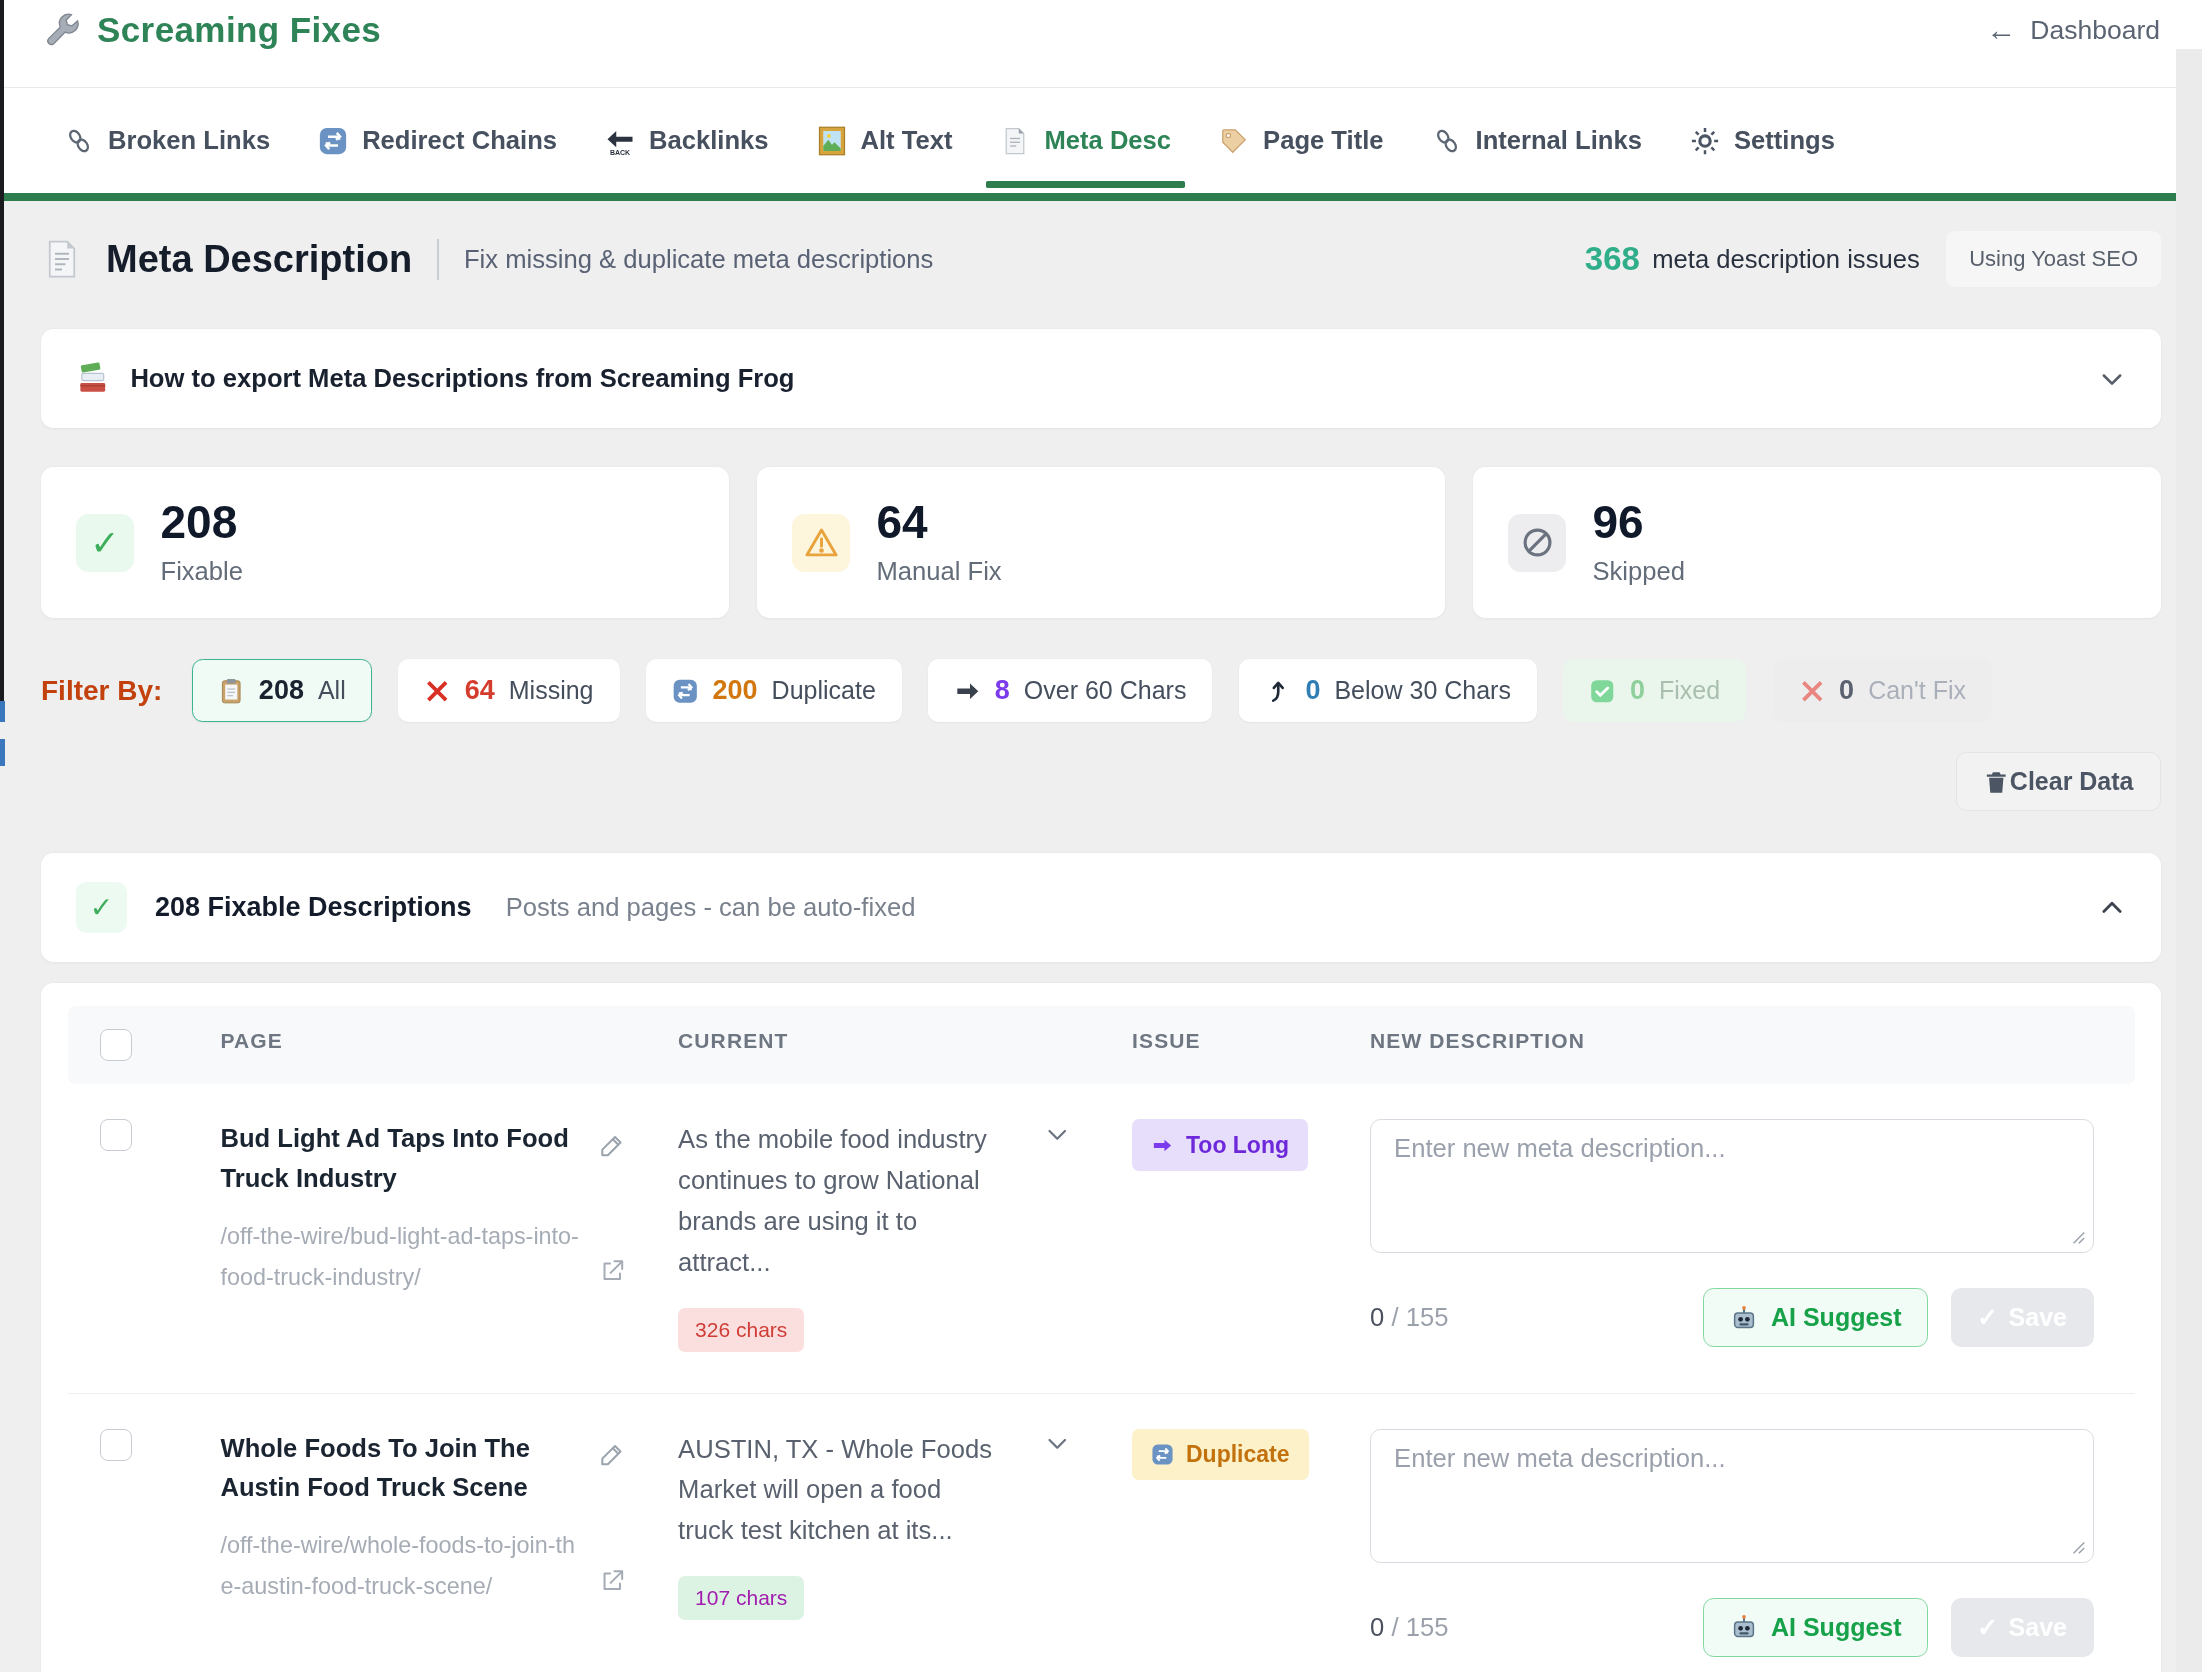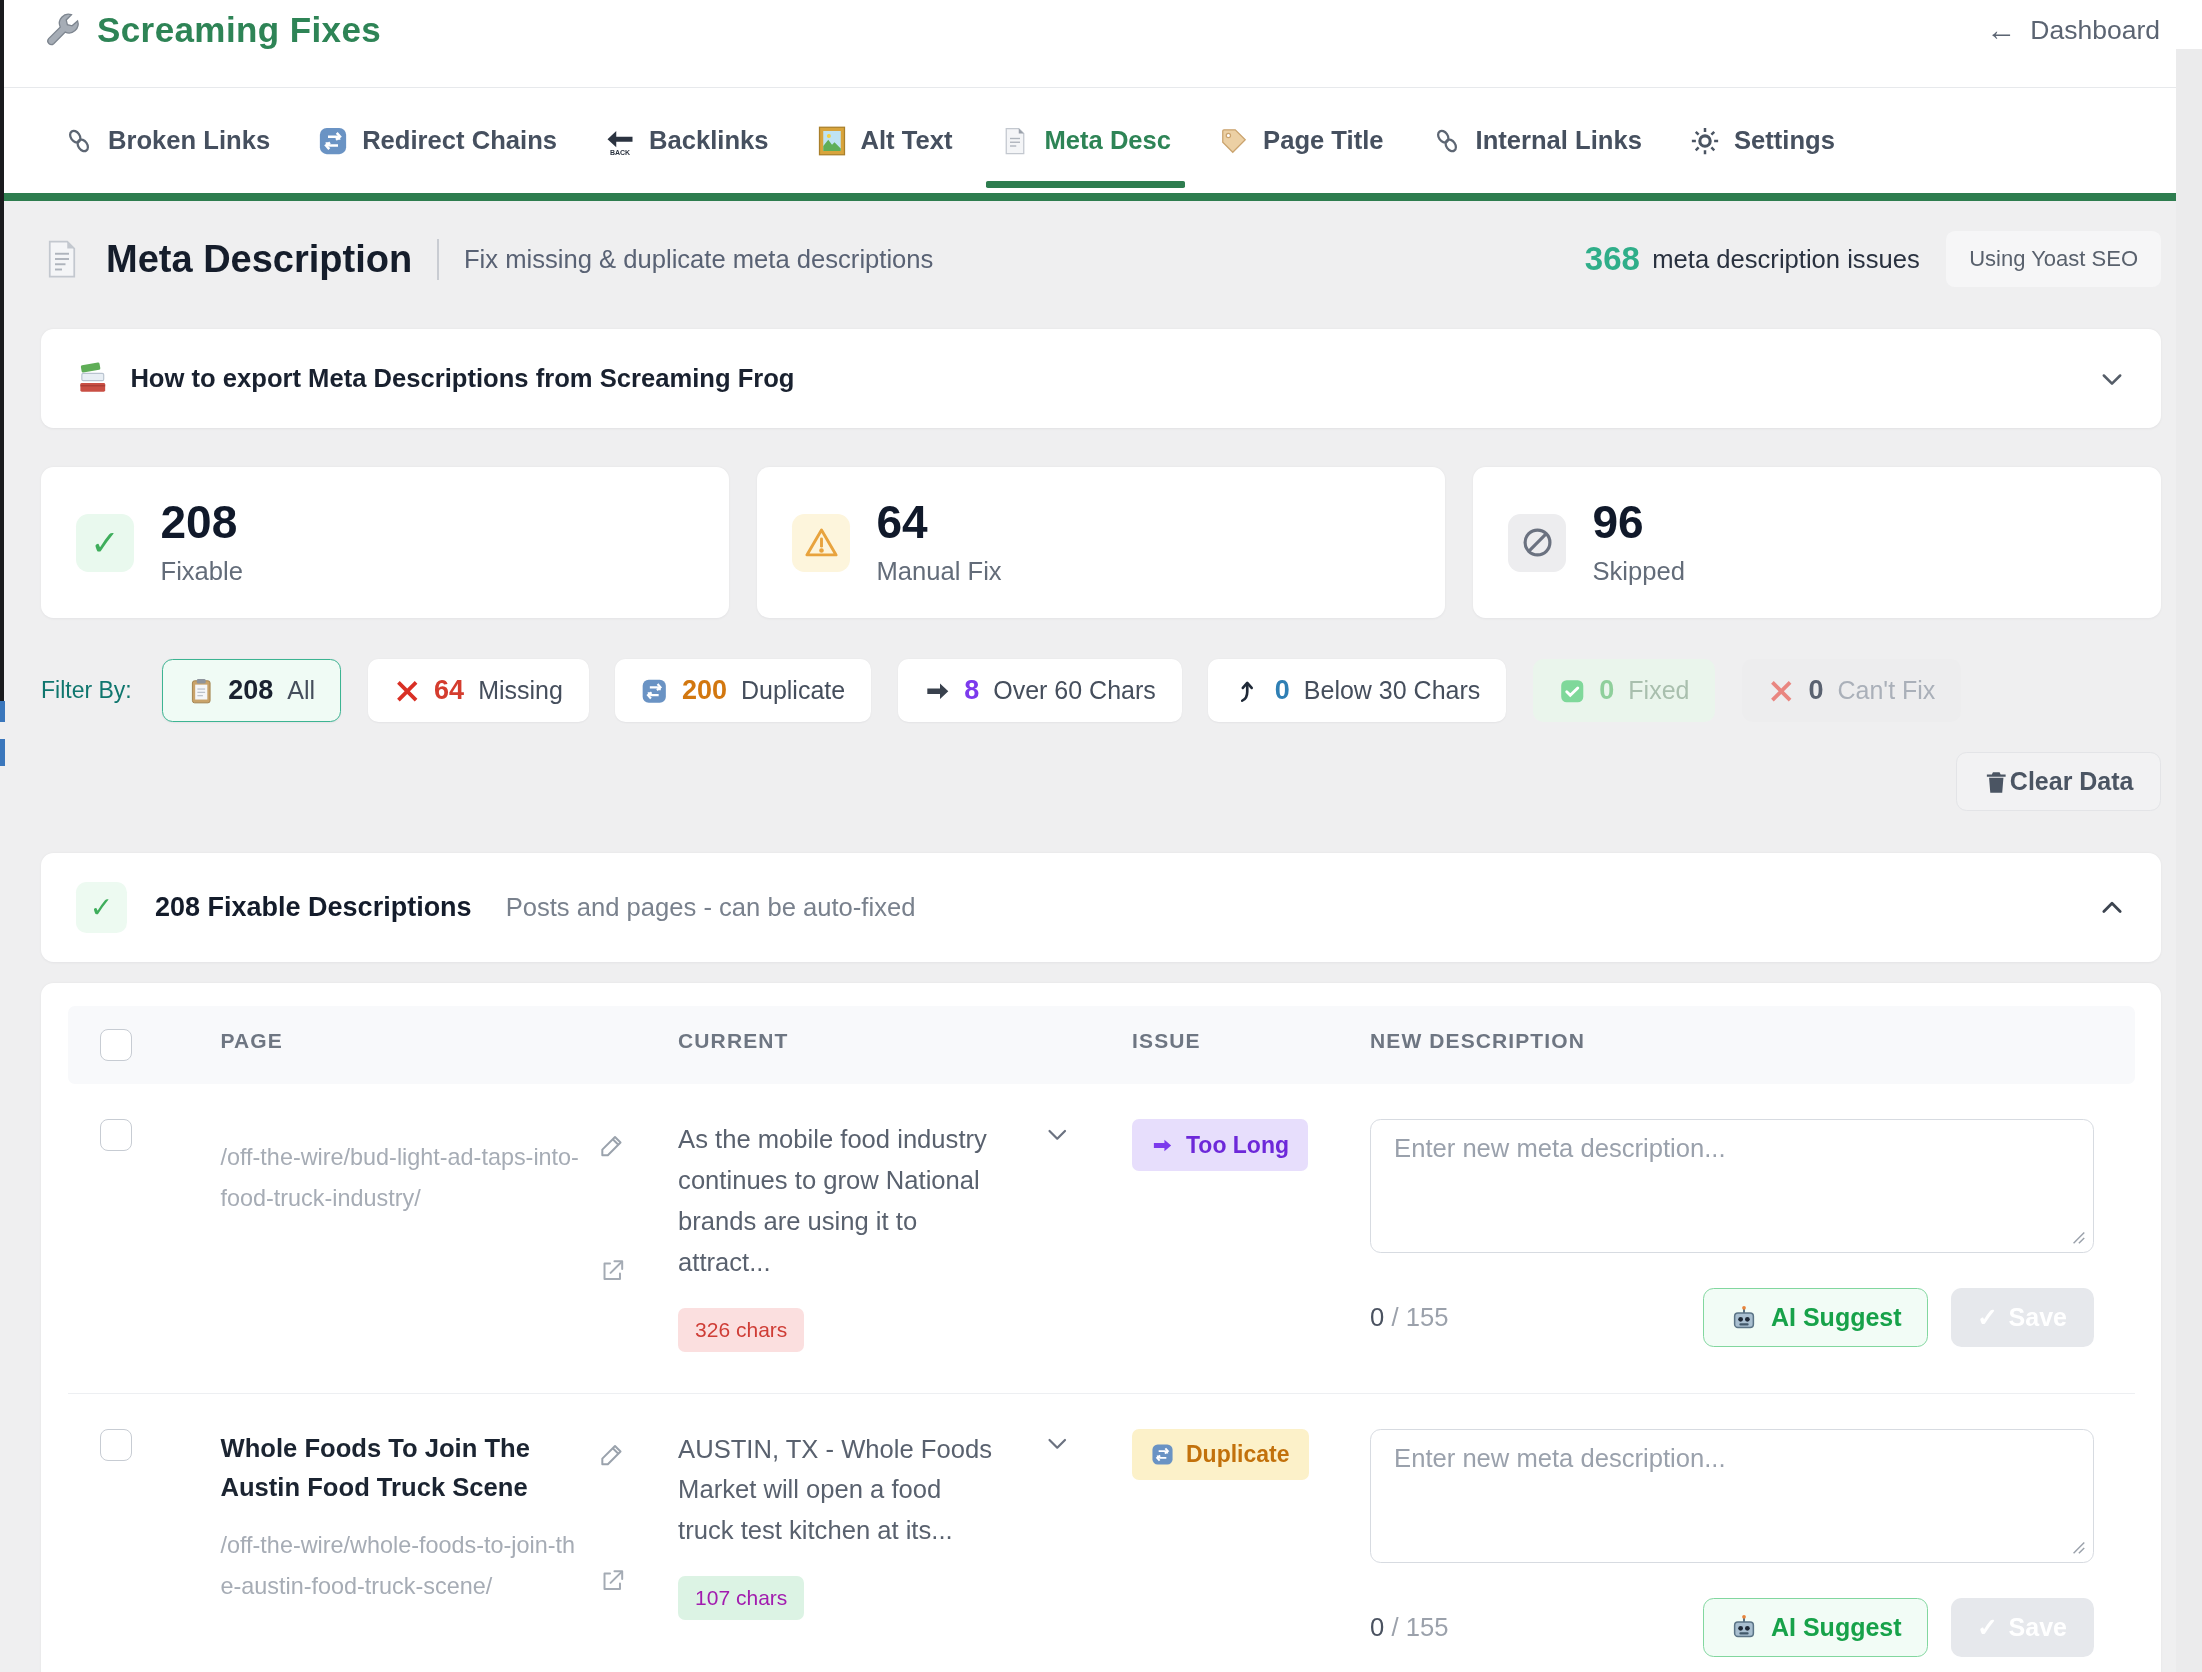--- a/index.html
+++ b/index.html
@@ -67,21 +67,21 @@
   .stat-ico.green{background:#e9f9ee;}
   .stat-ico.amber{background:#fdf5dc;}
   .stat-ico.gray{background:#ededef;}
   .stat-ico .checkchar{font-size:35px;color:#3fae5c;font-weight:600;}
   .stat-ico svg{width:35px;height:35px;}
   .stat-num{font-size:46px;font-weight:800;color:#10192a;line-height:1;}
   .stat-label{font-size:25.6px;color:#636c79;margin-top:12.4px;}
 
   
   .filters{margin-top:41px;display:flex;align-items:center;gap:26.5px;flex-wrap:nowrap;}
-  .f-label{font-size:23px;font-weight:normal;color:#0f766e;margin-right:3.5px;}
+  .f-label{font-size:28px;font-weight:bold;color:#c2410c;margin-right:3.5px;}
   .fbtn{display:flex;align-items:center;gap:14px;background:#fff;border:1.8px solid transparent;border-radius:10.6px;
     padding:15px 25px;box-shadow:0 0.9px 1.8px rgba(16,24,40,.05);cursor:pointer;white-space:nowrap;}
   .fbtn .icon svg{width:26.5px;height:26.5px;}
   .fbtn .fcount{font-size:27px;font-weight:bold;}
   .fbtn .flabel{font-size:25px;color:#454e5c;}
   .fbtn.active{border-color:#3cb492;background:#f0fbf5;}
   .fbtn.muted-green{background:#eaf5ec;box-shadow:none;}
   .fbtn.muted-green .flabel{color:#a9bfae;}
   .fbtn.muted{background:#ededee;box-shadow:none;}
   .fbtn.muted .flabel{color:#aab0b9;}
@@ -451,20 +451,21 @@
         <div class="th cell-current">CURRENT</div>
         <div class="th cell-issue">ISSUE</div>
         <div class="th cell-new">NEW DESCRIPTION</div>
       </div>
     <div id="rows">
         <div class="trow tgrid">
           <div class="cell-check">
             <div class="checkbox"></div>
           </div>
           <div class="cell-page">
+            <div class="row-title">Bud Light Ad Taps Into Food Truck Industry</div>
             <span class="icon pencil">
               <svg viewBox="0 0 24 24" fill="none" stroke="#9aa2ac" stroke-width="1.8" stroke-linejoin="round">
                 <path d="M14.5 4.5l5 5L8 21H3v-5z"></path>
                 <line x1="12.5" y1="6.5" x2="17.5" y2="11.5"></line>
               </svg>
             </span>
             <div class="row-url">/off-the-wire/bud-light-ad-taps-into-food-truck-industry/</div>
             <span class="icon extlink">
               <svg viewBox="0 0 24 24" fill="none" stroke="#a4abb4" stroke-width="1.8" stroke-linecap="round" stroke-linejoin="round">
                 <path d="M10 5H5v14h14v-5"></path>

